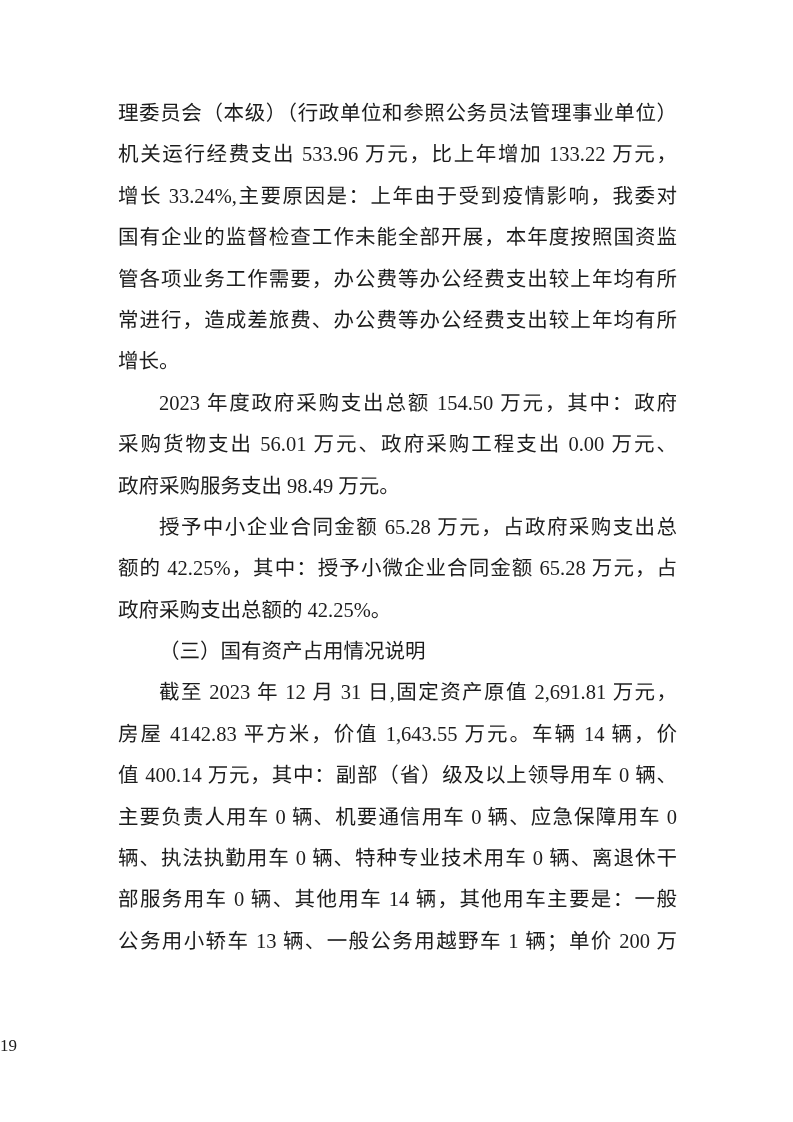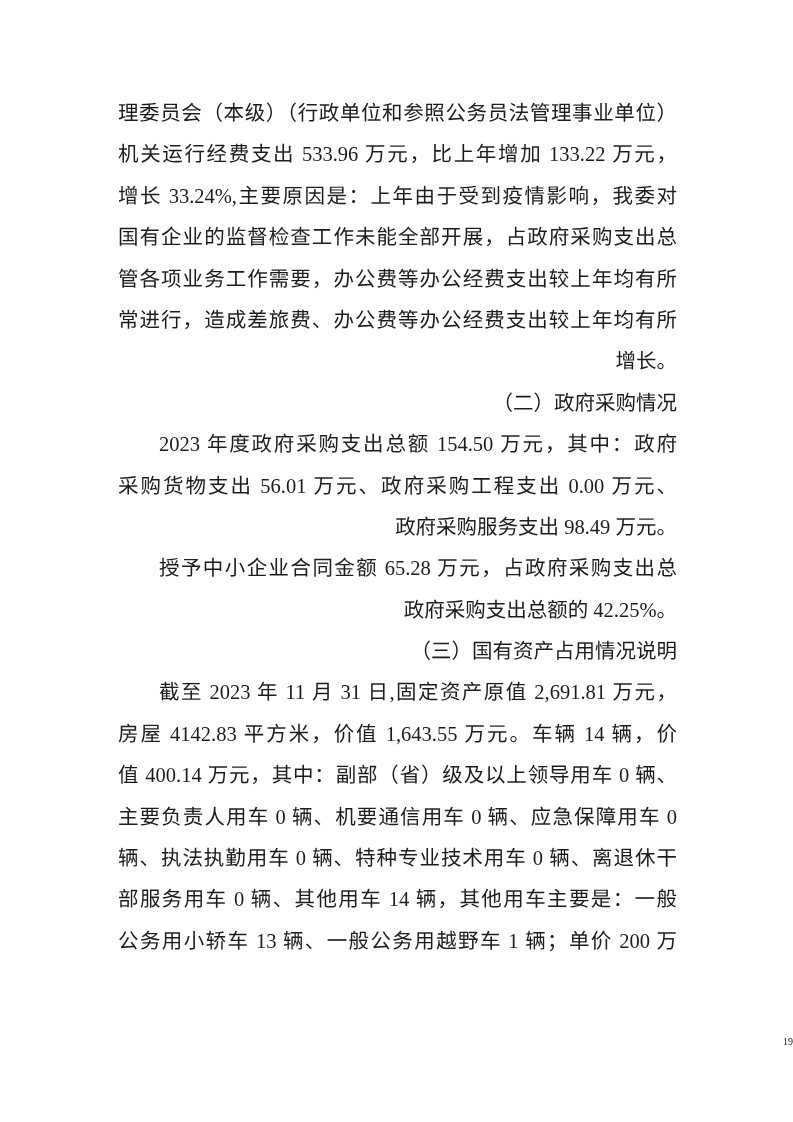--- a/index.html
+++ b/index.html
@@ -22,79 +22,76 @@
     top: 93px;
     width: 559px;
   }
   .para { margin: 0; padding: 0; }
   .line {
     height: 41.4px;
     line-height: 41.4px;
     font-size: 20.5px;
     white-space: nowrap;
     letter-spacing: 0;
-    text-align: right;
   }
   
   .just {
     white-space: normal;
     text-align: justify;
     text-align-last: justify;
     text-justify: inter-character;
   }
   
   .indent { text-indent: 41px; }
   .footer {
     position: absolute;
     left: 0;
     top: 1036px;
     width: 793px;
-    text-align: right;
-    font-size: 10px;
+    text-align: left;
+    font-size: 17px;
     color: #1c1c1c;
   }
 </style>
 </head>
 <body>
 
 <div class="page">
 
   <main class="content">
 
     <div class="para">
       <div class="line just">理委员会（本级）（行政单位和参照公务员法管理事业单位）</div>
       <div class="line just">机关运行经费支出 533.96 万元，比上年增加 133.22 万元，</div>
       <div class="line just">增长 33.24%,主要原因是：上年由于受到疫情影响，我委对</div>
-      <div class="line just">国有企业的监督检查工作未能全部开展，占政府采购支出总</div>
+      <div class="line just">国有企业的监督检查工作未能全部开展，本年度按照国资监</div>
       <div class="line just">管各项业务工作需要，办公费等办公经费支出较上年均有所</div>
       <div class="line just">常进行，造成差旅费、办公费等办公经费支出较上年均有所</div>
       <div class="line">增长。</div>
     </div>
 
-    <div class="para">
-      <div class="line indent">（二）政府采购情况</div>
-    </div>
 
     <div class="para">
       <div class="line just indent">2023 年度政府采购支出总额 154.50 万元，其中：政府</div>
       <div class="line just">采购货物支出 56.01 万元、政府采购工程支出 0.00 万元、</div>
       <div class="line">政府采购服务支出 98.49 万元。</div>
     </div>
 
     <div class="para">
       <div class="line just indent">授予中小企业合同金额 65.28 万元，占政府采购支出总</div>
+      <div class="line just">额的 42.25%，其中：授予小微企业合同金额 65.28 万元，占</div>
       <div class="line">政府采购支出总额的 42.25%。</div>
     </div>
 
     <div class="para">
       <div class="line indent">（三）国有资产占用情况说明</div>
     </div>
 
     <div class="para">
-      <div class="line just indent">截至 2023 年 11 月 31 日,固定资产原值 2,691.81 万元，</div>
+      <div class="line just indent">截至 2023 年 12 月 31 日,固定资产原值 2,691.81 万元，</div>
       <div class="line just">房屋 4142.83 平方米，价值 1,643.55 万元。车辆 14 辆，价</div>
       <div class="line just">值 400.14 万元，其中：副部（省）级及以上领导用车 0 辆、</div>
       <div class="line just">主要负责人用车 0 辆、机要通信用车 0 辆、应急保障用车 0</div>
       <div class="line just">辆、执法执勤用车 0 辆、特种专业技术用车 0 辆、离退休干</div>
       <div class="line just">部服务用车 0 辆、其他用车 14 辆，其他用车主要是：一般</div>
       <div class="line just">公务用小轿车 13 辆、一般公务用越野车 1 辆；单价 200 万</div>
     </div>
 
   </main>
 

